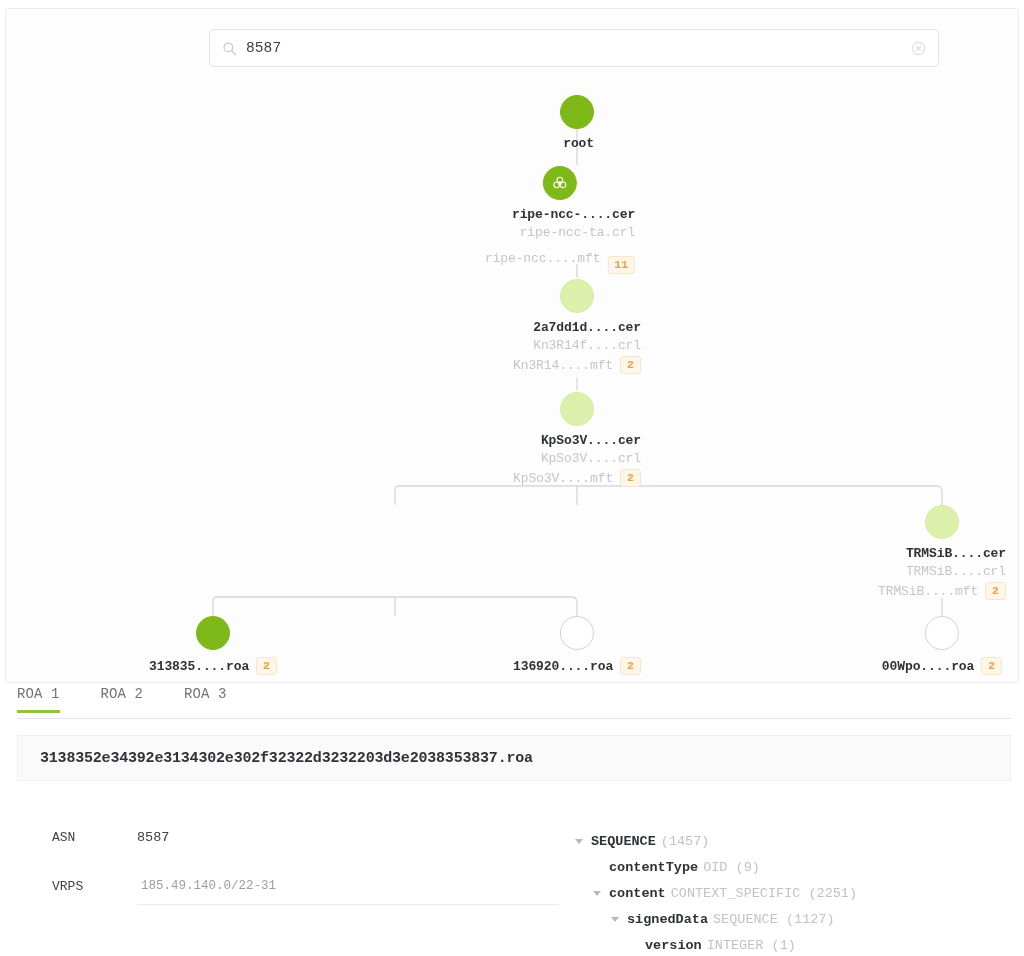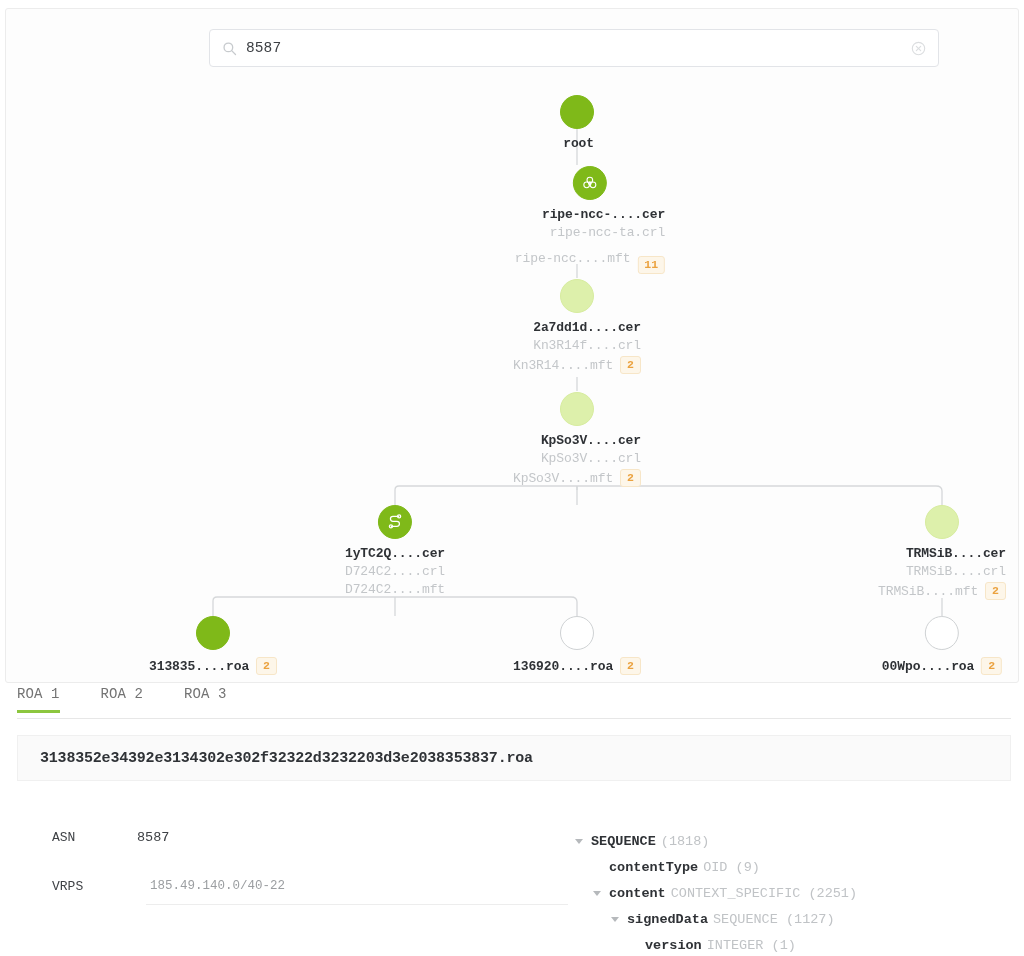--- a/index.html
+++ b/index.html
@@ -185,21 +185,21 @@
 
           <line x1="936" y1="589" x2="936" y2="607"></line>
         </g>
       </svg>
     <div class="node" style="left: 571px; top: 86px;">
           <div class="circle dark"></div>
           <div class="lbl-row">
             <div class="lbl-primary">root</div>
           </div>
         </div>
-        <div class="node" style="left: 584px; top: 157px;">
+        <div class="node" style="left: 554px; top: 157px;">
           <div class="circle dark">
             <svg viewBox="0 0 24 24" fill="none" stroke="#ffffff" stroke-width="1.3">
               <circle cx="12" cy="8.4" r="3.4"></circle>
               <circle cx="8.2" cy="14.2" r="3.4"></circle>
               <circle cx="15.8" cy="14.2" r="3.4"></circle>
               <circle cx="12" cy="12.2" r="1.6"></circle>
             </svg>
           </div>
           <div class="lbl-row">
             <div class="lbl-primary">ripe-ncc-....cer</div>
@@ -231,38 +231,20 @@
             <div class="lbl-primary">KpSo3V....cer</div>
           </div>
           <div class="lbl-row">
             <div class="lbl-secondary">KpSo3V....crl</div>
           </div>
           <div class="lbl-row">
             <div class="lbl-secondary">KpSo3V....mft</div>
             <span class="badge" style="margin-top: 3px;">2</span>
           </div>
         </div>
-        <div class="node" style="left: 389px; top: 496px;">
-          <div class="circle dark">
-            <svg viewBox="0 0 24 24" fill="none" stroke="#ffffff" stroke-width="1.5" stroke-linecap="round">
-              <path d="M16.5 5.2 H9.6 a3 3 0 0 0 0 6 h4.8 a3 3 0 0 1 0 6 H7.6"></path>
-              <circle cx="17" cy="5.2" r="1.9"></circle>
-              <circle cx="7.2" cy="17.2" r="1.9"></circle>
-            </svg>
-          </div>
-          <div class="lbl-row">
-            <div class="lbl-primary">1yTC2Q....cer</div>
-          </div>
-          <div class="lbl-row">
-            <div class="lbl-secondary">D724C2....crl</div>
-          </div>
-          <div class="lbl-row">
-            <div class="lbl-secondary">D724C2....mft</div>
-          </div>
-        </div>
         <div class="node" style="left: 936px; top: 496px;">
           <div class="circle light"></div>
           <div class="lbl-row">
             <div class="lbl-primary">TRMSiB....cer</div>
           </div>
           <div class="lbl-row">
             <div class="lbl-secondary">TRMSiB....crl</div>
           </div>
           <div class="lbl-row">
             <div class="lbl-secondary">TRMSiB....mft</div>
@@ -304,30 +286,30 @@
     <span class="name">3138352e34392e3134302e302f32322d3232203d3e2038353837.roa</span>
   </div>
 
   <div class="details">
 
     <div class="field" style="left:35px; top:30px;">
       <span class="field-label">ASN</span>
       <span class="field-value">8587</span>
     </div>
 
-    <div class="field" style="left:35px; top:79px;gap:9px;">
+    <div class="field" style="left:35px; top:79px;">
       <span class="field-label">VRPS</span>
-      <span class="field-value muted vrps-box">185.49.140.0/40-22</span>
+      <span class="field-value muted vrps-box">185.49.140.0/22-31</span>
     </div>
 
     <div class="asn1" id="asn1" style="left:558px; top:28px;">
         <div class="asn1-row" style="padding-left: 0px;">
           <span class="caret open"></span>
           <span class="asn1-key">SEQUENCE</span>
-          <span class="asn1-type">(1818)</span>
+          <span class="asn1-type">(1457)</span>
         </div>
         <div class="asn1-row" style="padding-left: 18px;">
           <span class="caret"></span>
           <span class="asn1-key">contentType</span>
           <span class="asn1-type">OID (9)</span>
         </div>
         <div class="asn1-row" style="padding-left: 18px;">
           <span class="caret open"></span>
           <span class="asn1-key">content</span>
           <span class="asn1-type">CONTEXT_SPECIFIC (2251)</span>

